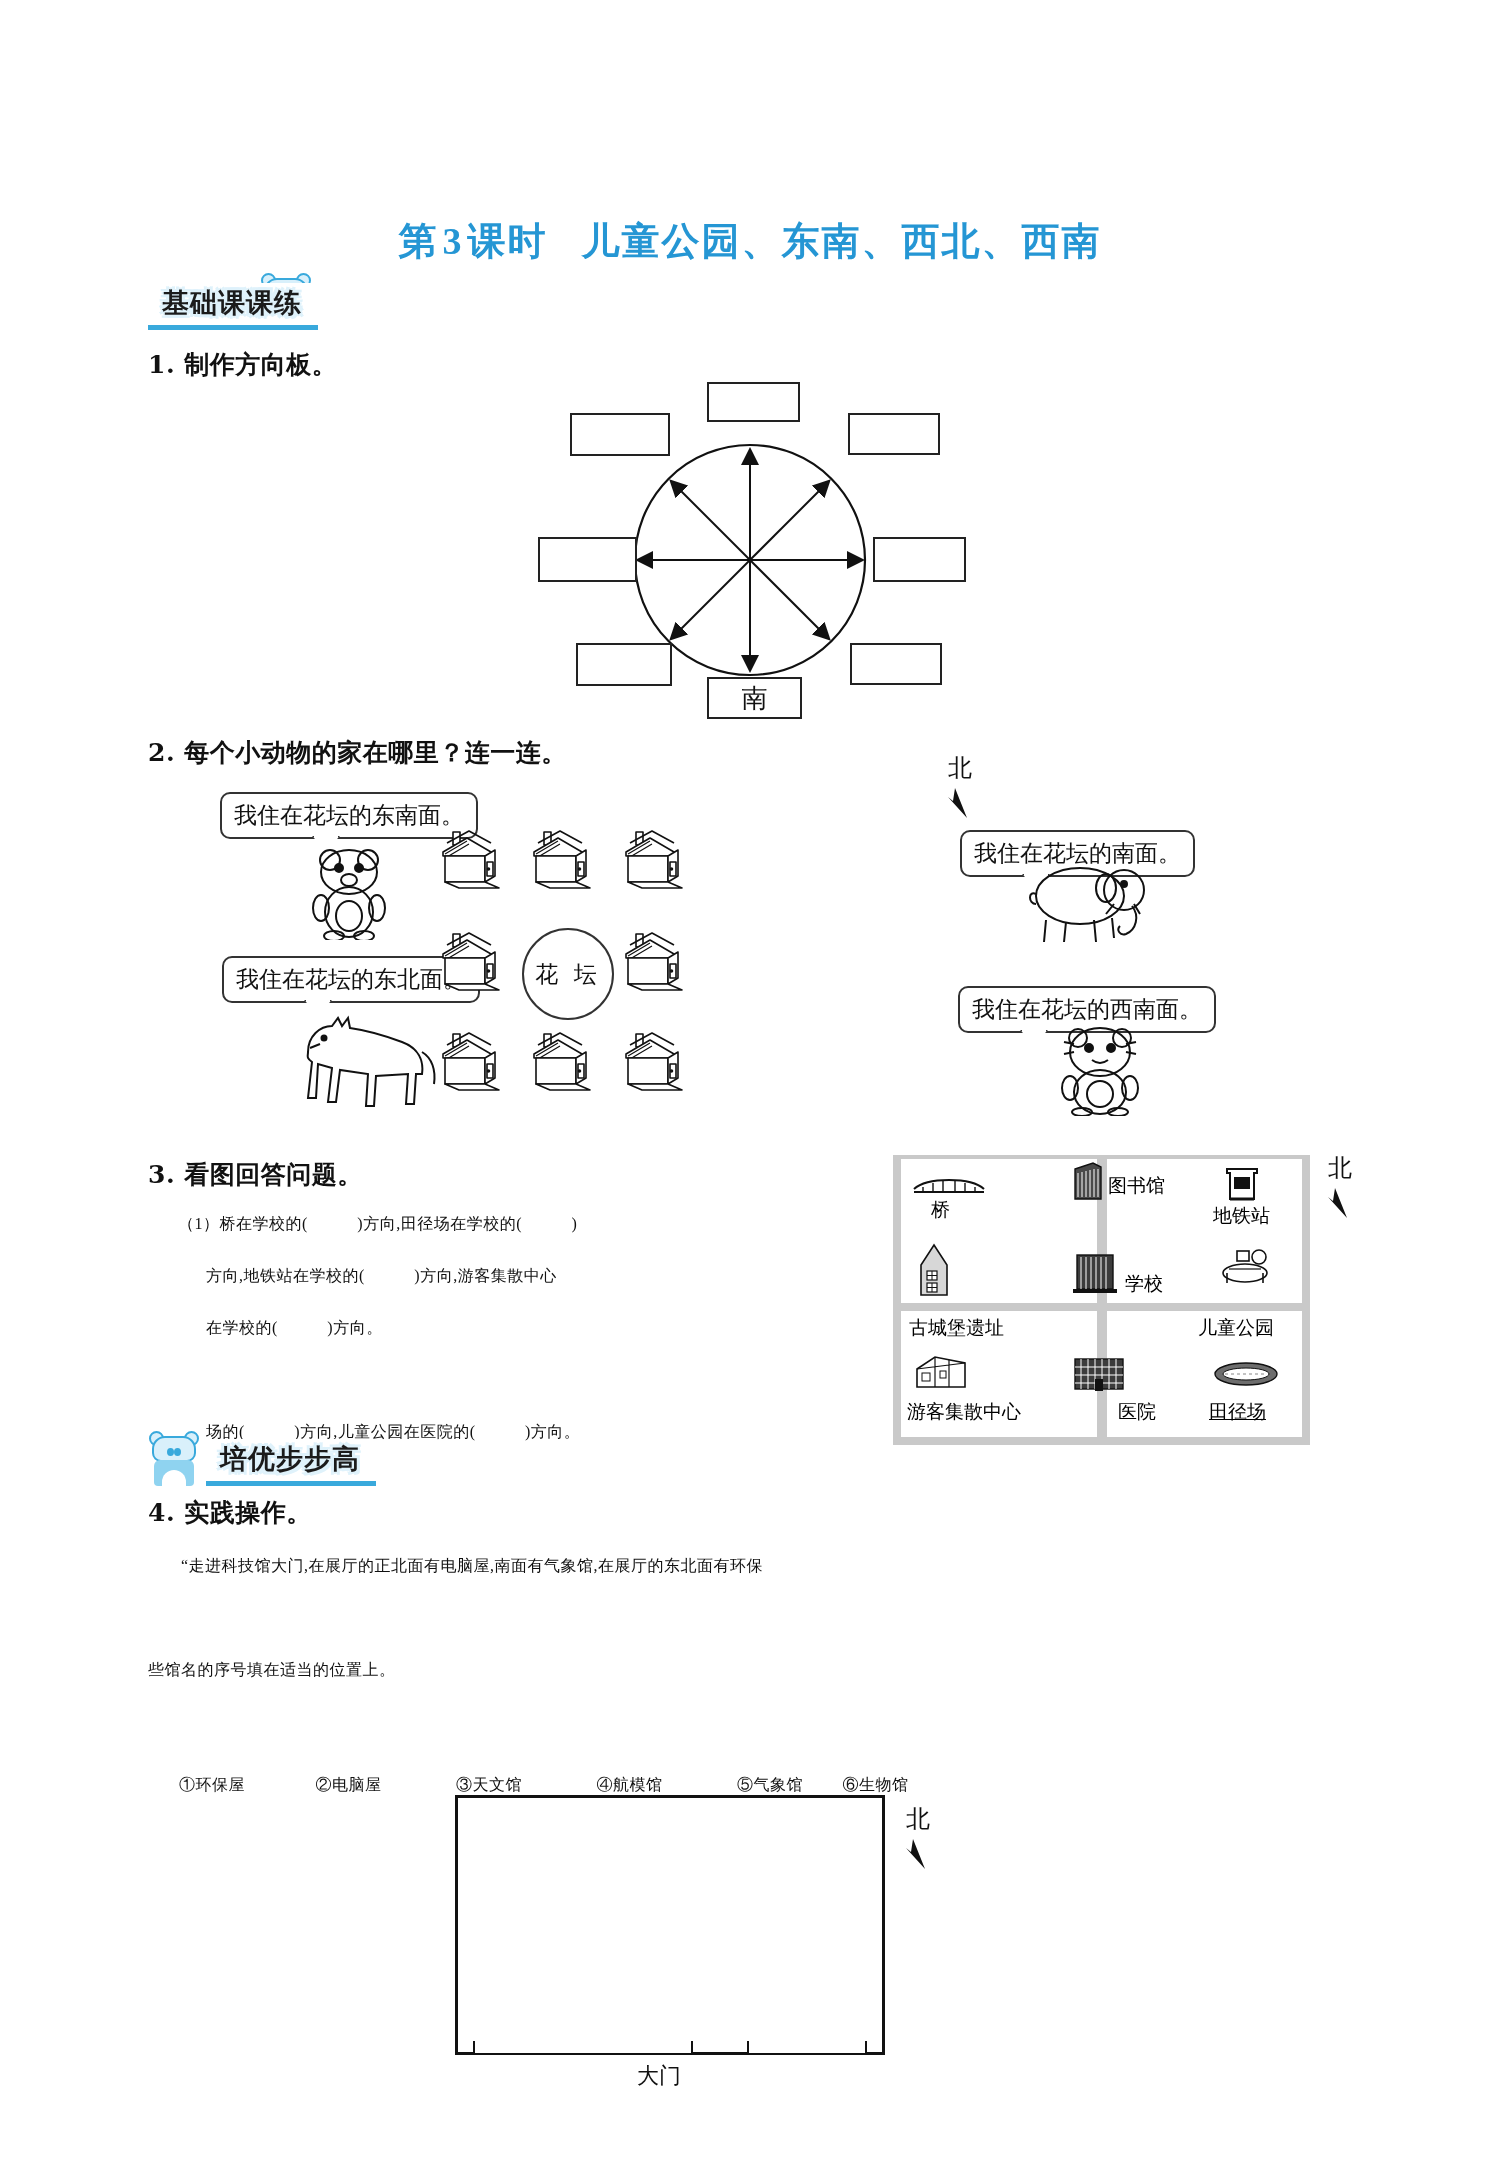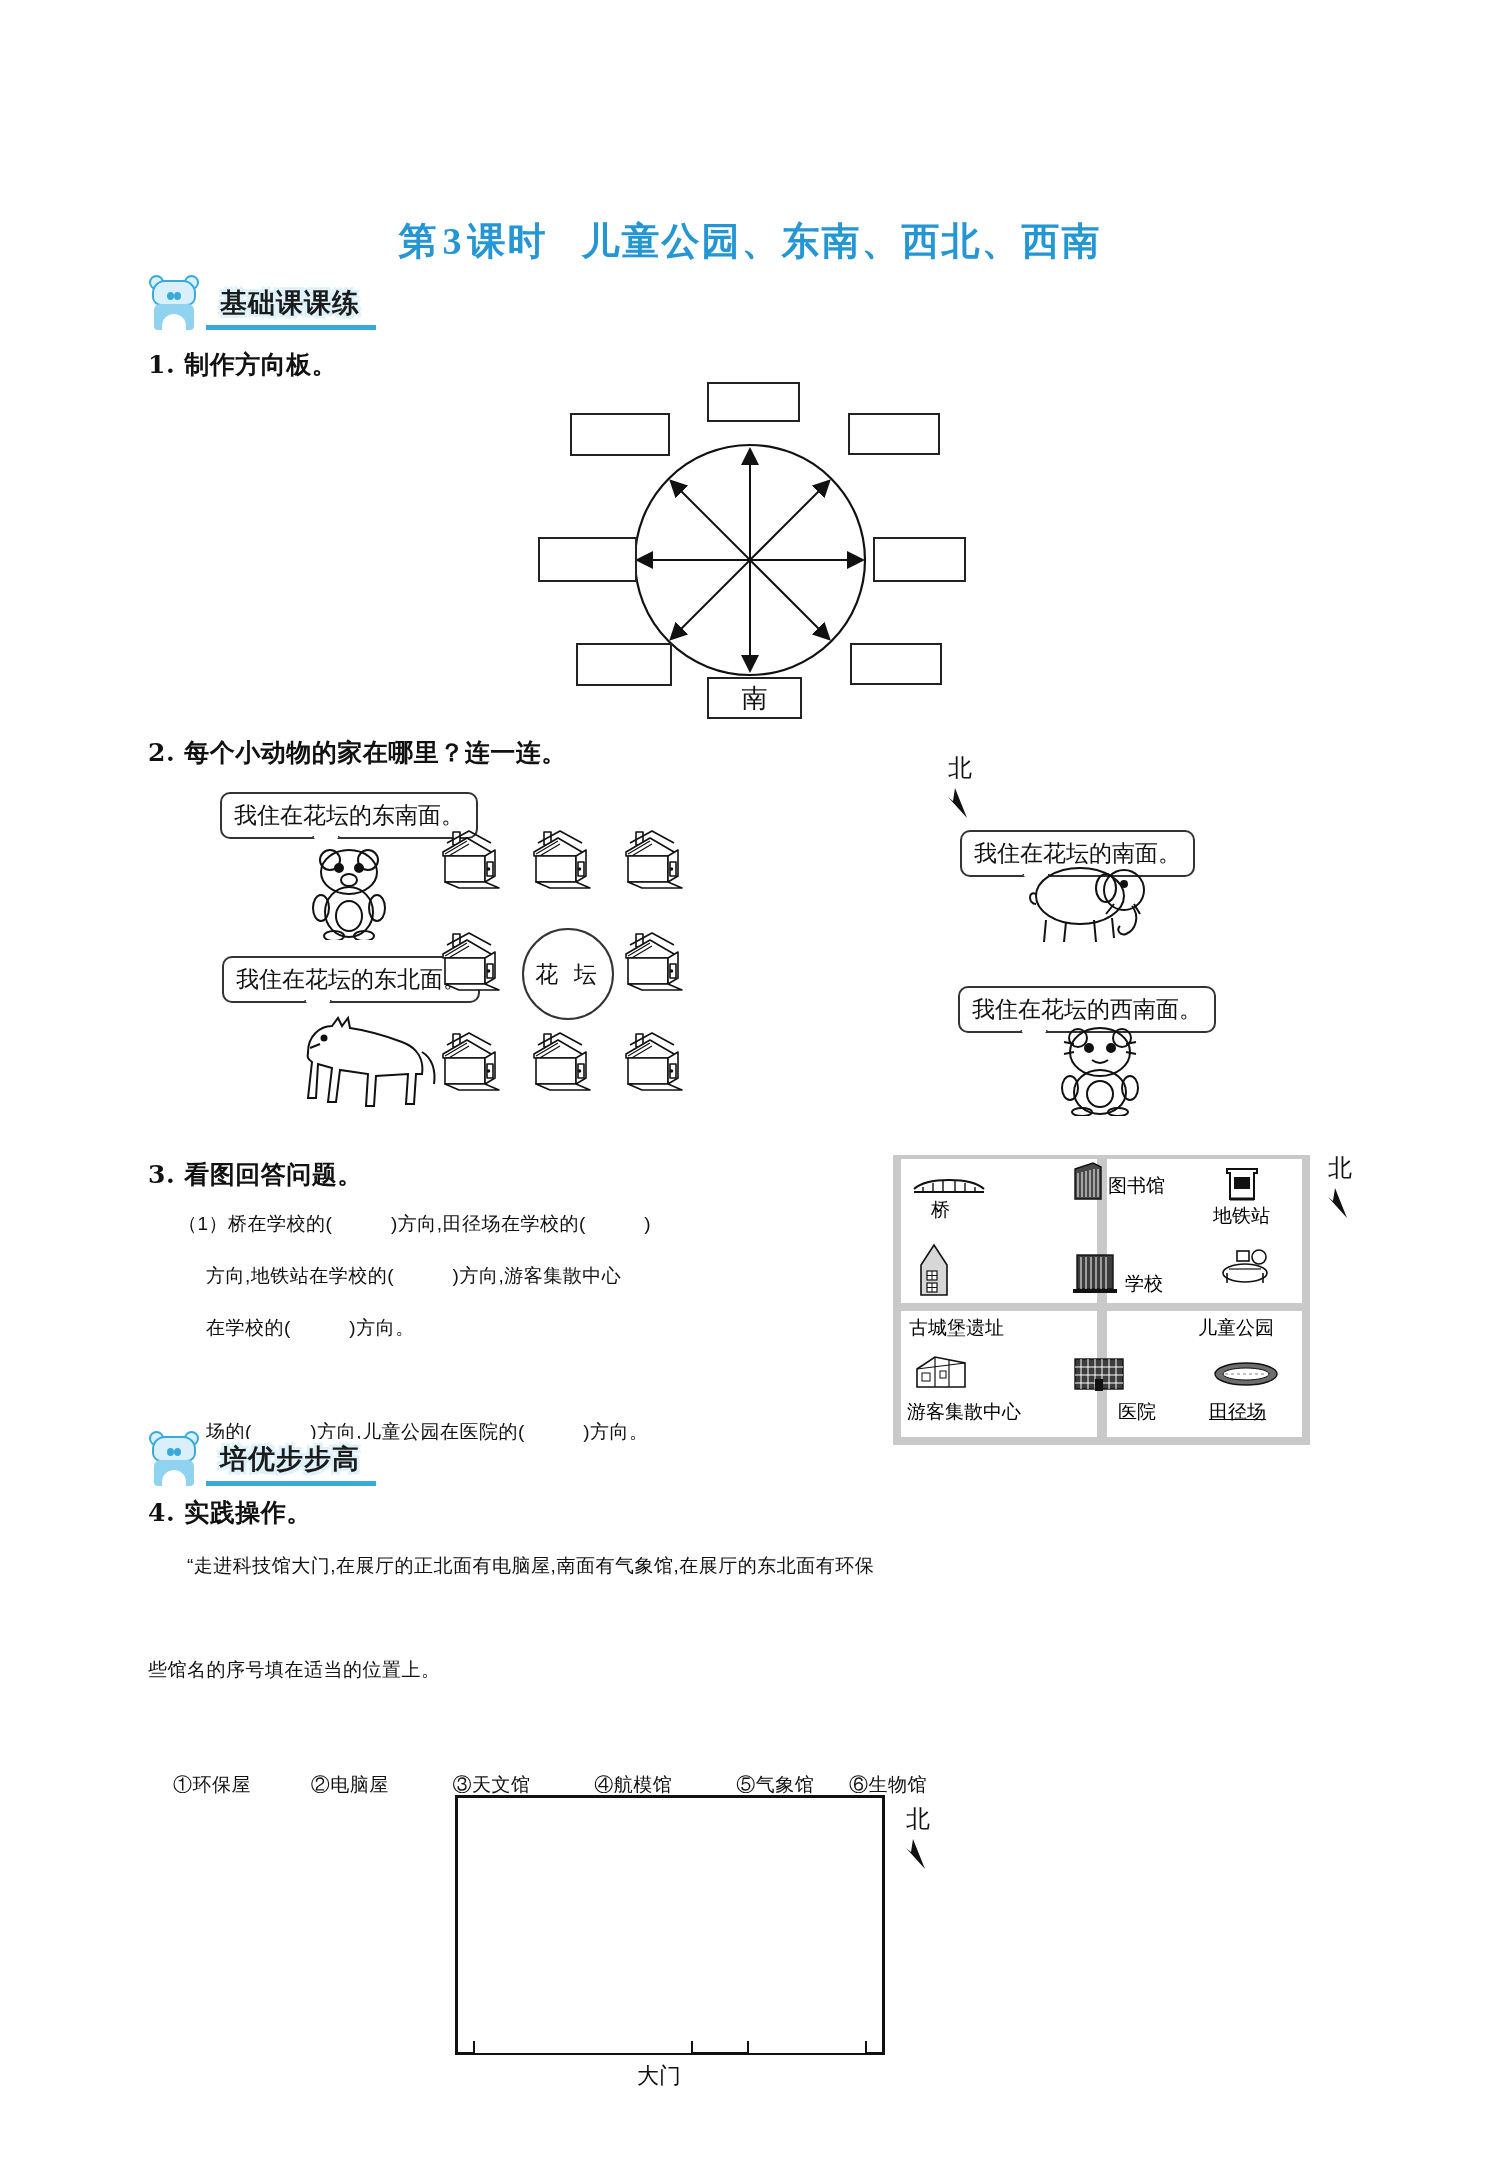--- a/index.html
+++ b/index.html
@@ -69,22 +69,22 @@
 
   
   .q{
     position:absolute;
     font-family:"DejaVu Serif","Liberation Serif",serif;
     font-size:25px;font-weight:bold;color:#111;
     letter-spacing:0.5px;white-space:nowrap;
   }
   .qbody{
     position:absolute;
-    font-family:Liberation Sans, sans-serif;
-    font-size:19px;color:#111;letter-spacing:0.5px;
+    font-family:Liberation Serif, serif;
+    font-size:16px;color:#111;letter-spacing:0.5px;
     line-height:52px;
   }
   .qbody.nw{white-space:nowrap;}
 
   
   .compass-wrap{position:absolute;left:530px;top:385px;width:440px;height:350px;}
   .cbox{
     position:absolute;border:2px solid #222;background:#fff;
     box-sizing:border-box;
     display:flex;align-items:center;justify-content:center;
@@ -150,21 +150,21 @@
 </style>
 </head>
 <body>
 
 <div class="page">
 
   <div class="title">
     <span>第</span><span class="num">3</span><span>课时</span><span class="gap"></span><span>儿童公园、东南、西北、西南</span>
   </div>
 
-  <div class="badge" style="left:148px;top:278px;">
+  <div class="badge" style="left:148px;top:278px;flex-direction:column;">
     <div class="mascot">
       <div class="ear-l"></div>
         <div class="ear-r"></div>
       <div class="head">
           <div class="eye-l"></div>
           <div class="eye-r"></div>
         </div>
       <div class="body"></div>
         <div class="belly"></div>
     </div>

